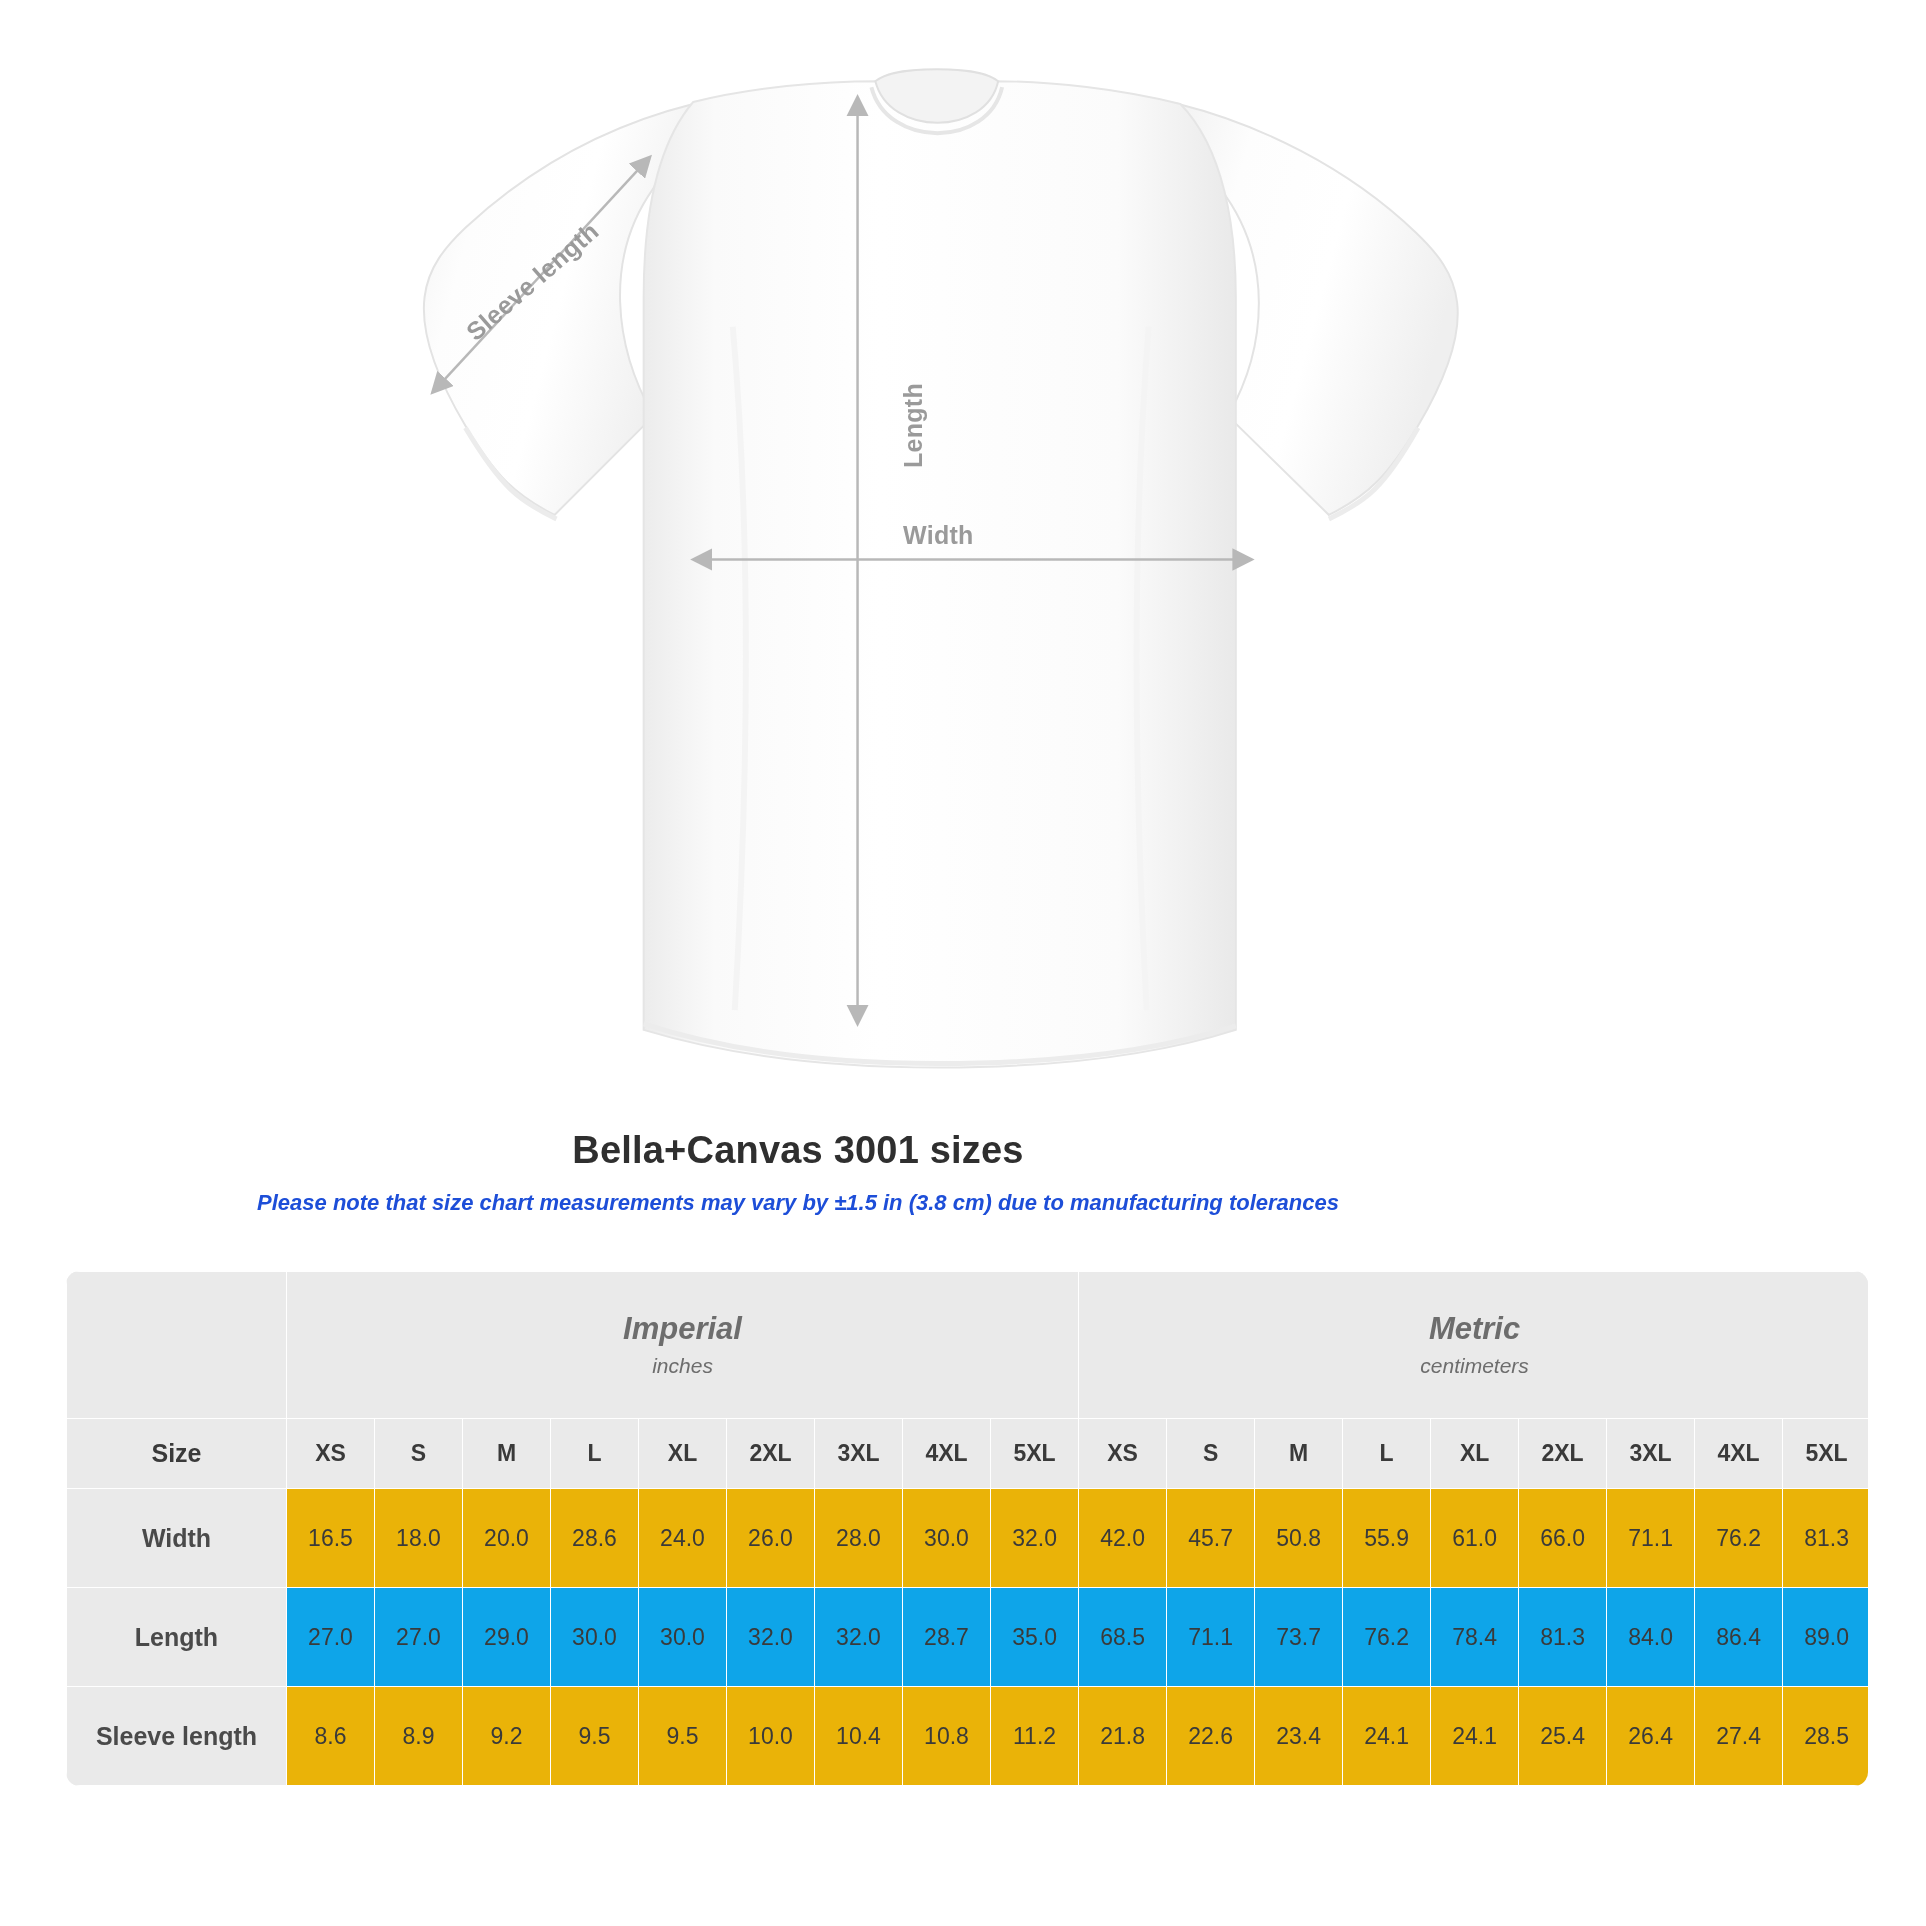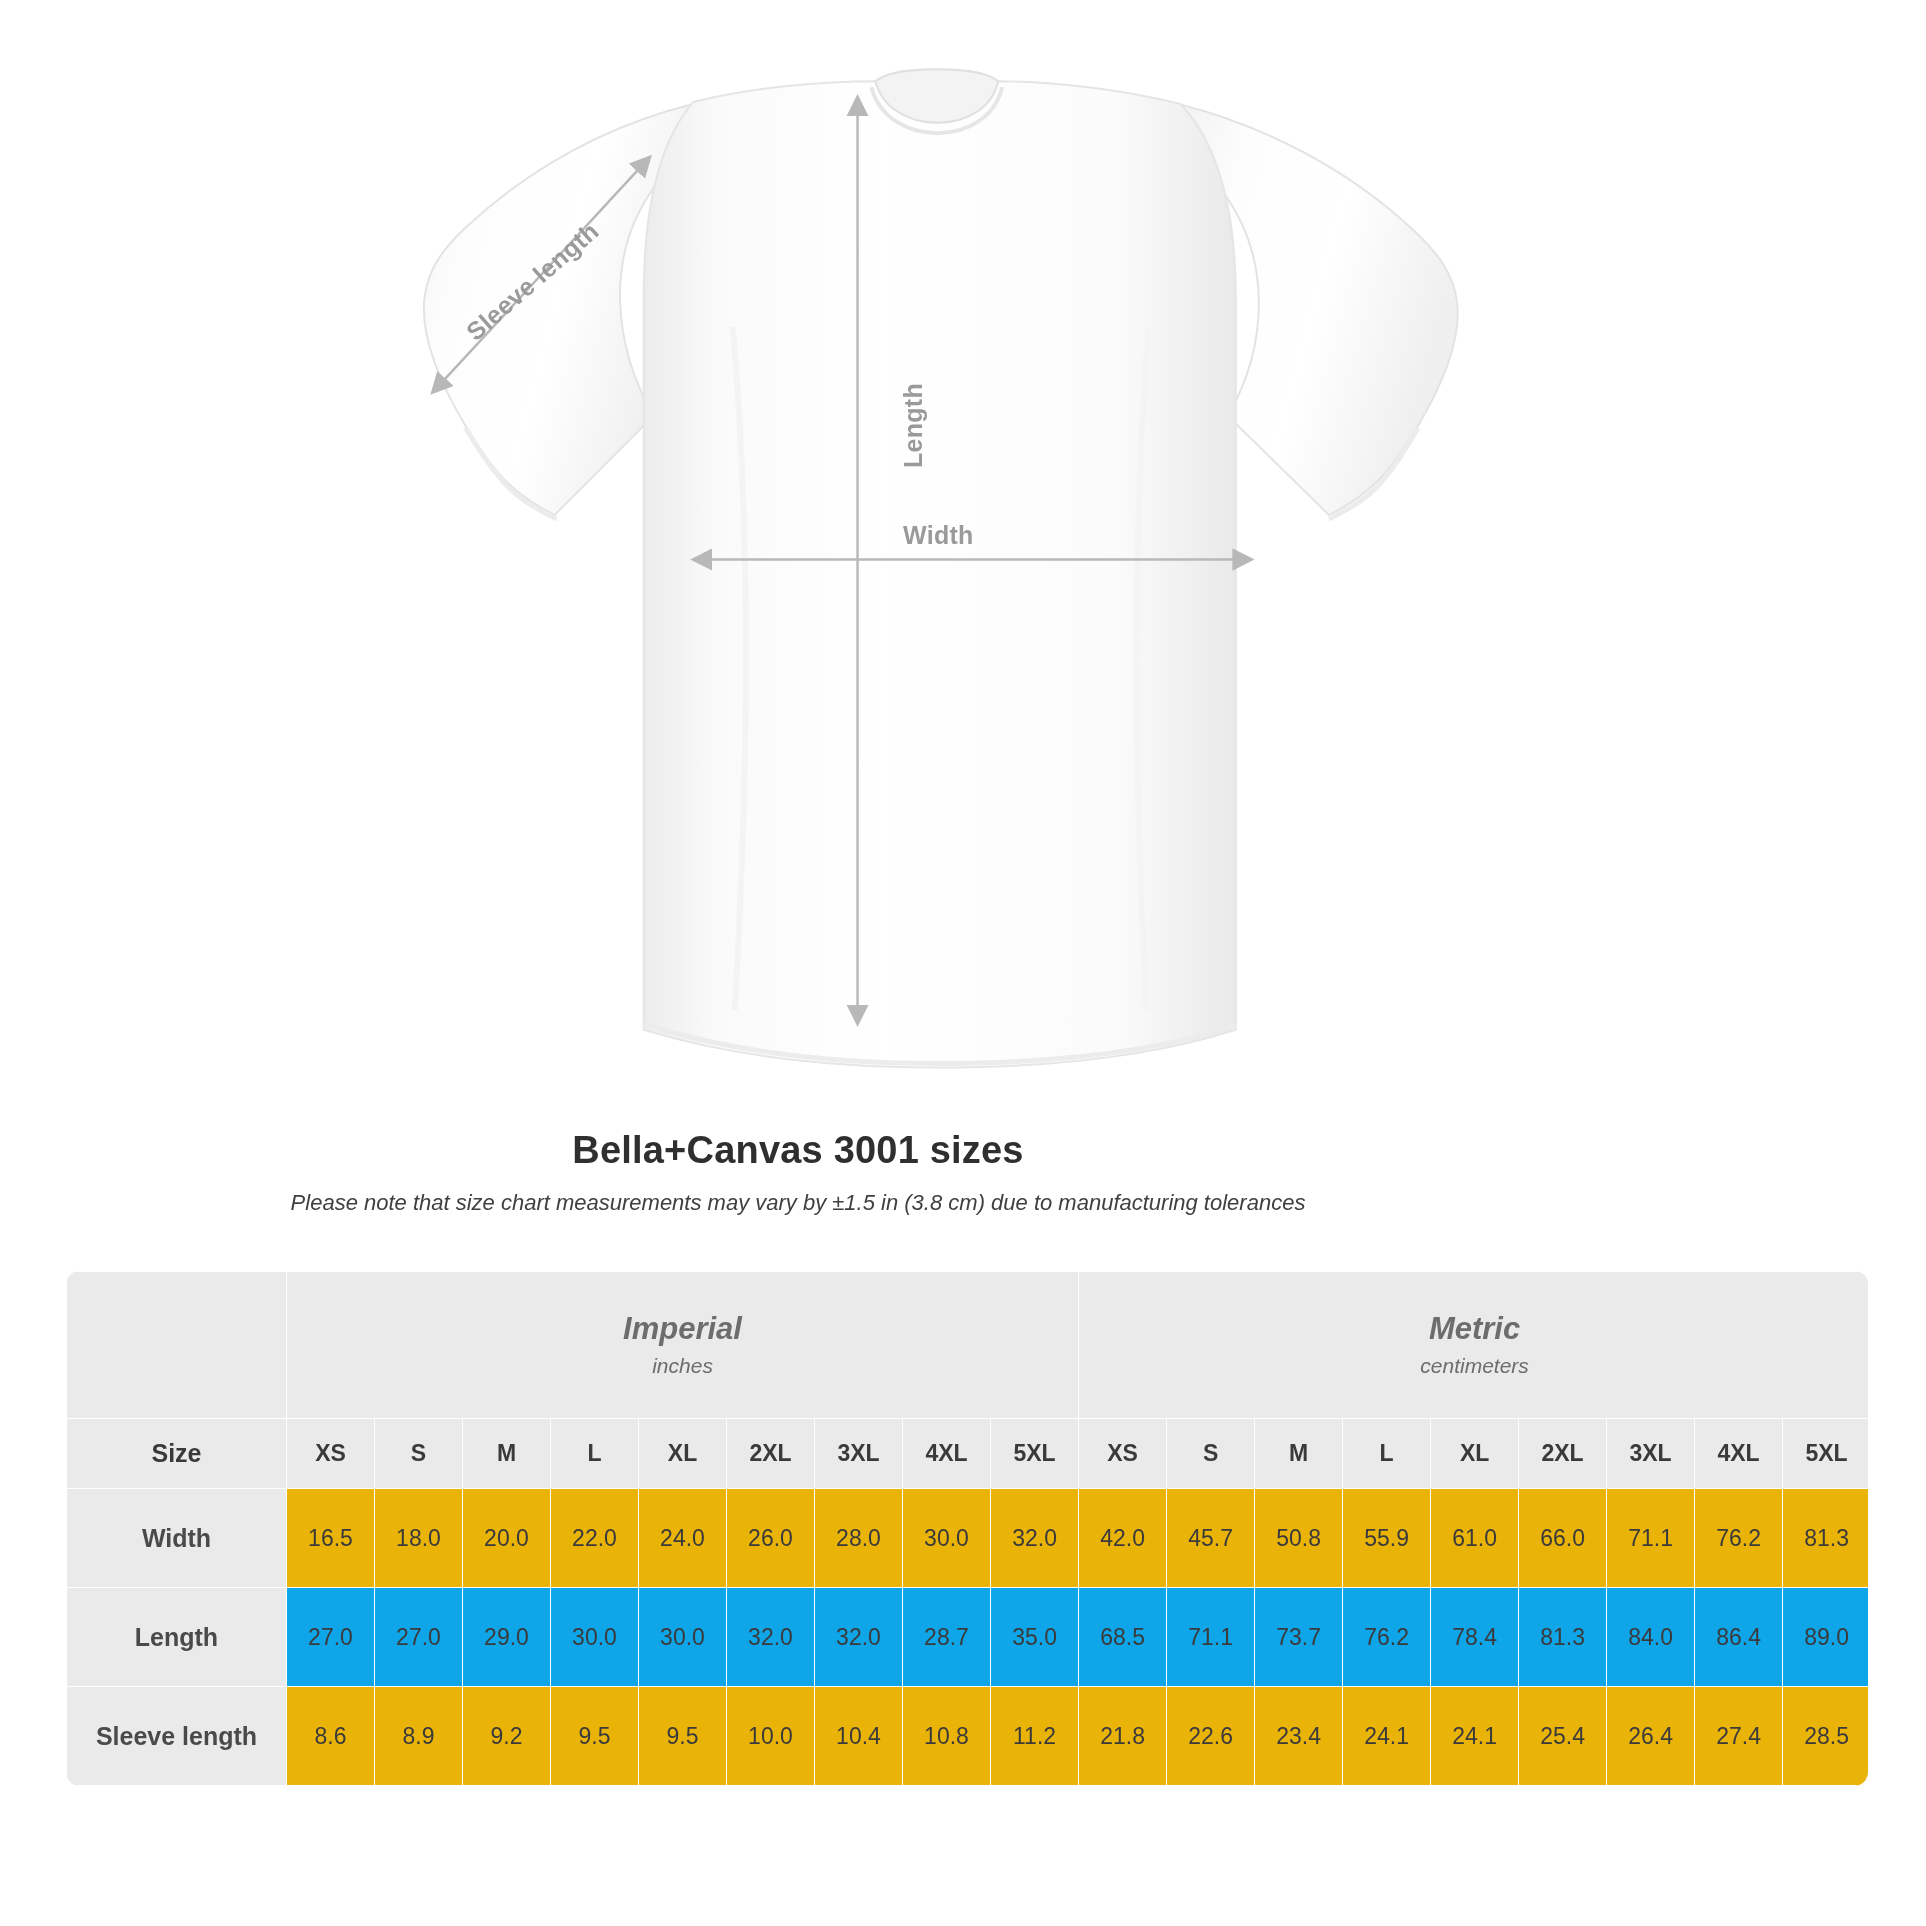--- a/index.html
+++ b/index.html
@@ -70,21 +70,22 @@
     font-size: 38px;
     font-weight: bold;
     color: #2f2f2f;
     margin: 0;
     letter-spacing: 0.2px;
   }
   .chart-subtitle {
     margin: 18px 0 0 0;
     font-size: 22px;
     font-style: italic;
-    color: #404040;
+    color: #1d4ed8;
+    font-weight: bold;
   }
 
   
   .table-wrap {
     position: absolute;
     left: 66px;
     top: 1271px;
     width: 1802px;
     border-radius: 14px;
     overflow: hidden;
@@ -281,21 +282,21 @@
           <td>3XL</td>
           <td>4XL</td>
           <td>5XL</td>
         </tr>
 
         <tr class="data-row alt">
           <td class="rowhead">Width</td>
           <td>16.5</td>
           <td>18.0</td>
           <td>20.0</td>
-          <td>22.0</td>
+          <td>28.6</td>
           <td>24.0</td>
           <td>26.0</td>
           <td>28.0</td>
           <td>30.0</td>
           <td>32.0</td>
           <td>42.0</td>
           <td>45.7</td>
           <td>50.8</td>
           <td>55.9</td>
           <td>61.0</td>

